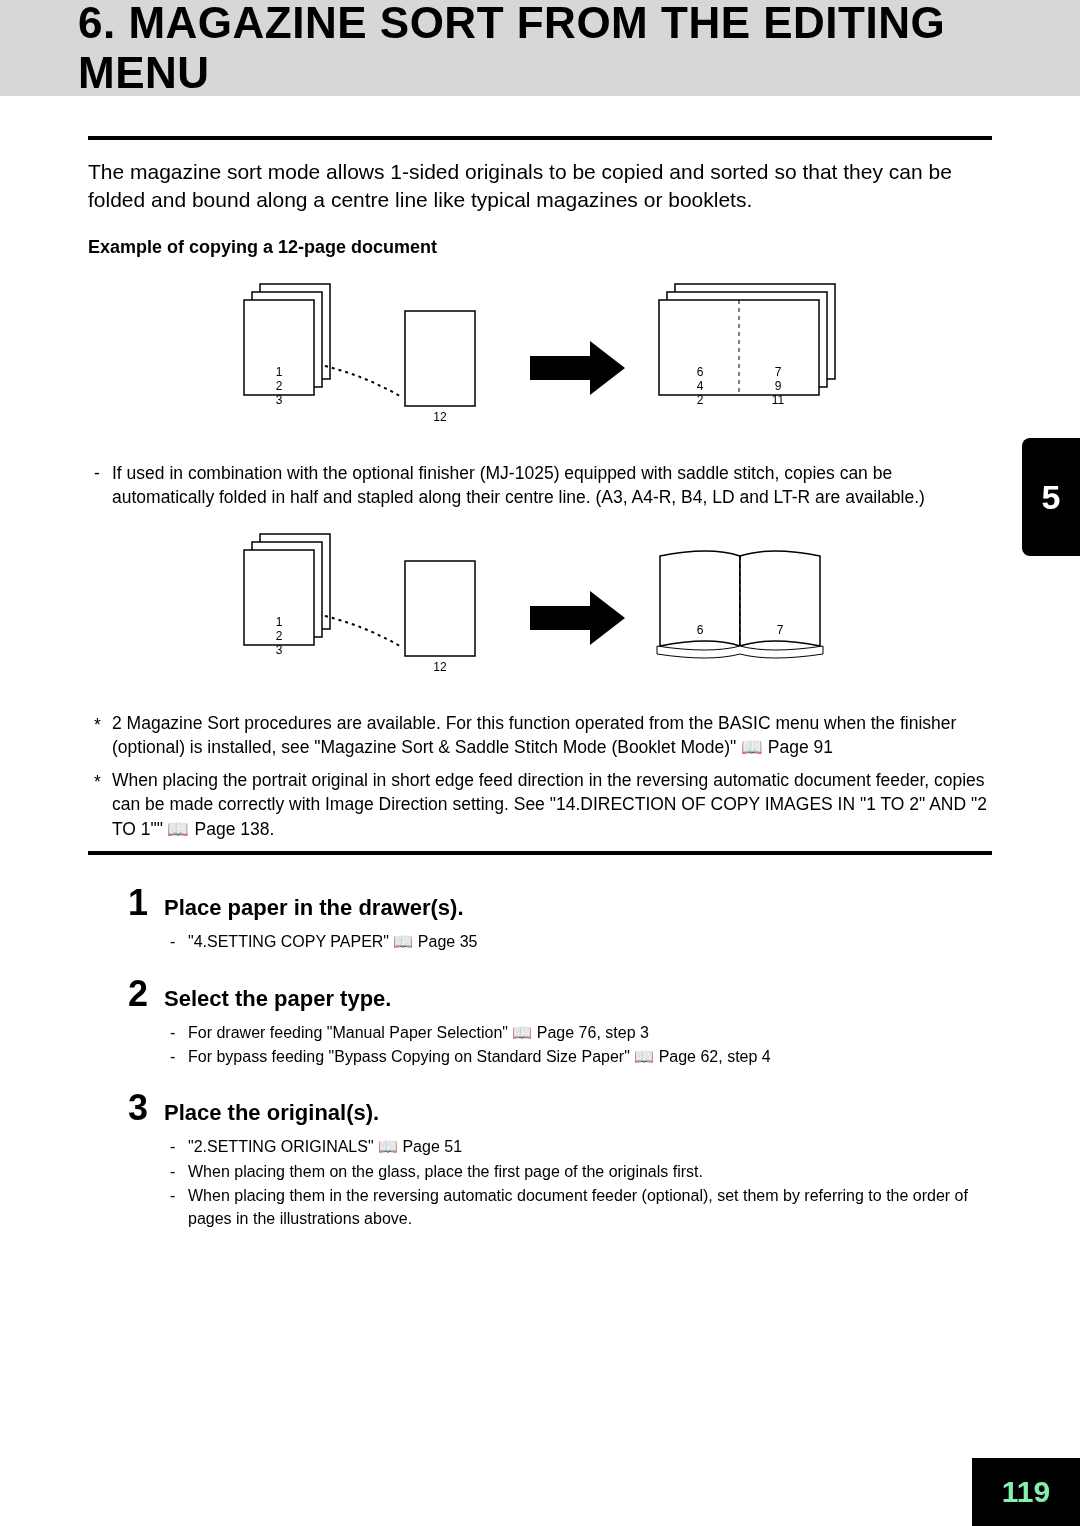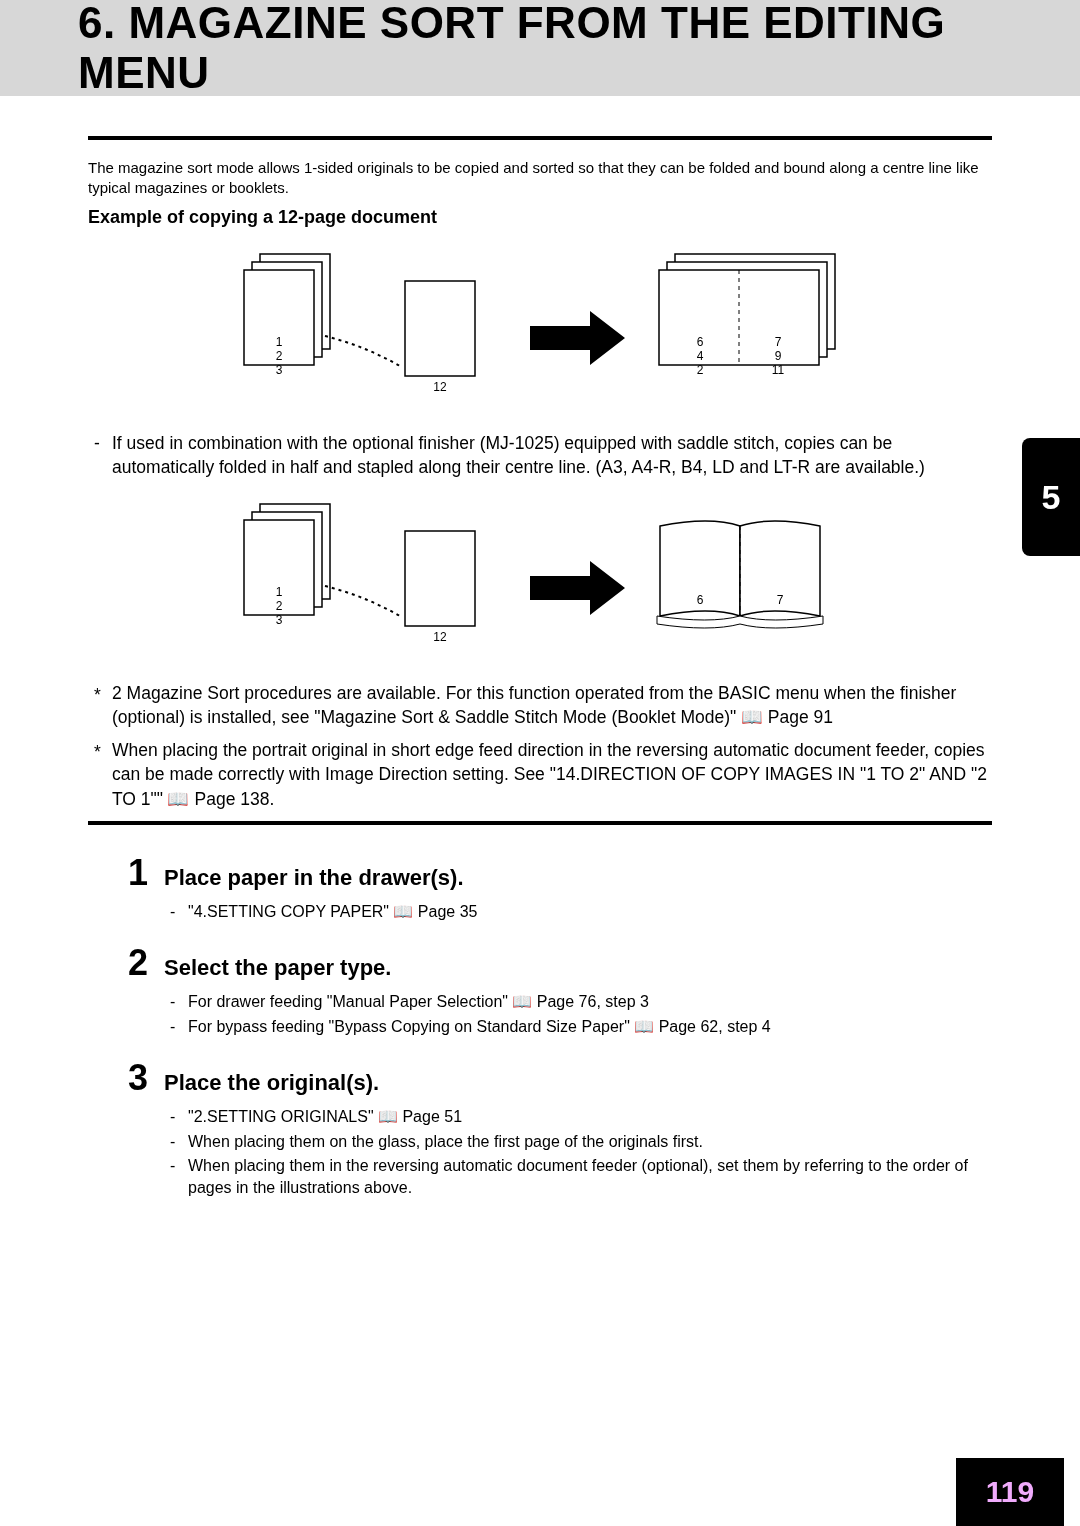--- a/index.html
+++ b/index.html
@@ -26,24 +26,24 @@
     }
     .content {
       padding: 40px 88px 0 88px;
     }
     .section-rule {
       border: none;
       border-top: 4px solid #000;
       margin: 0 0 18px 0;
     }
     .intro-text {
-      font-size: 15px;
+      font-size: 21px;
       line-height: 1.35;
       color: #000;
-      margin-bottom: 8px;
+      margin-bottom: 22px;
     }
     .example-label {
       font-weight: bold;
       font-size: 18px;
       margin-top: 6px;
       margin-bottom: 18px;
     }
     .diagram {
       display: flex;
       justify-content: center;
@@ -129,26 +129,26 @@
       color: #fff;
       display: flex;
       align-items: center;
       justify-content: center;
       font-size: 34px;
       font-weight: bold;
       border-radius: 8px 0 0 8px;
     }
     .page-num {
       position: absolute;
-      right: 16px;
+      right: 0;
       bottom: 0;
       width: 108px;
       height: 68px;
       background: #000;
-      color: #f0abfc;
+      color: #86efac;
       display: flex;
       align-items: center;
       justify-content: center;
       font-size: 30px;
       font-weight: bold;
     }
   </style>
 </head>
 <body>
 

